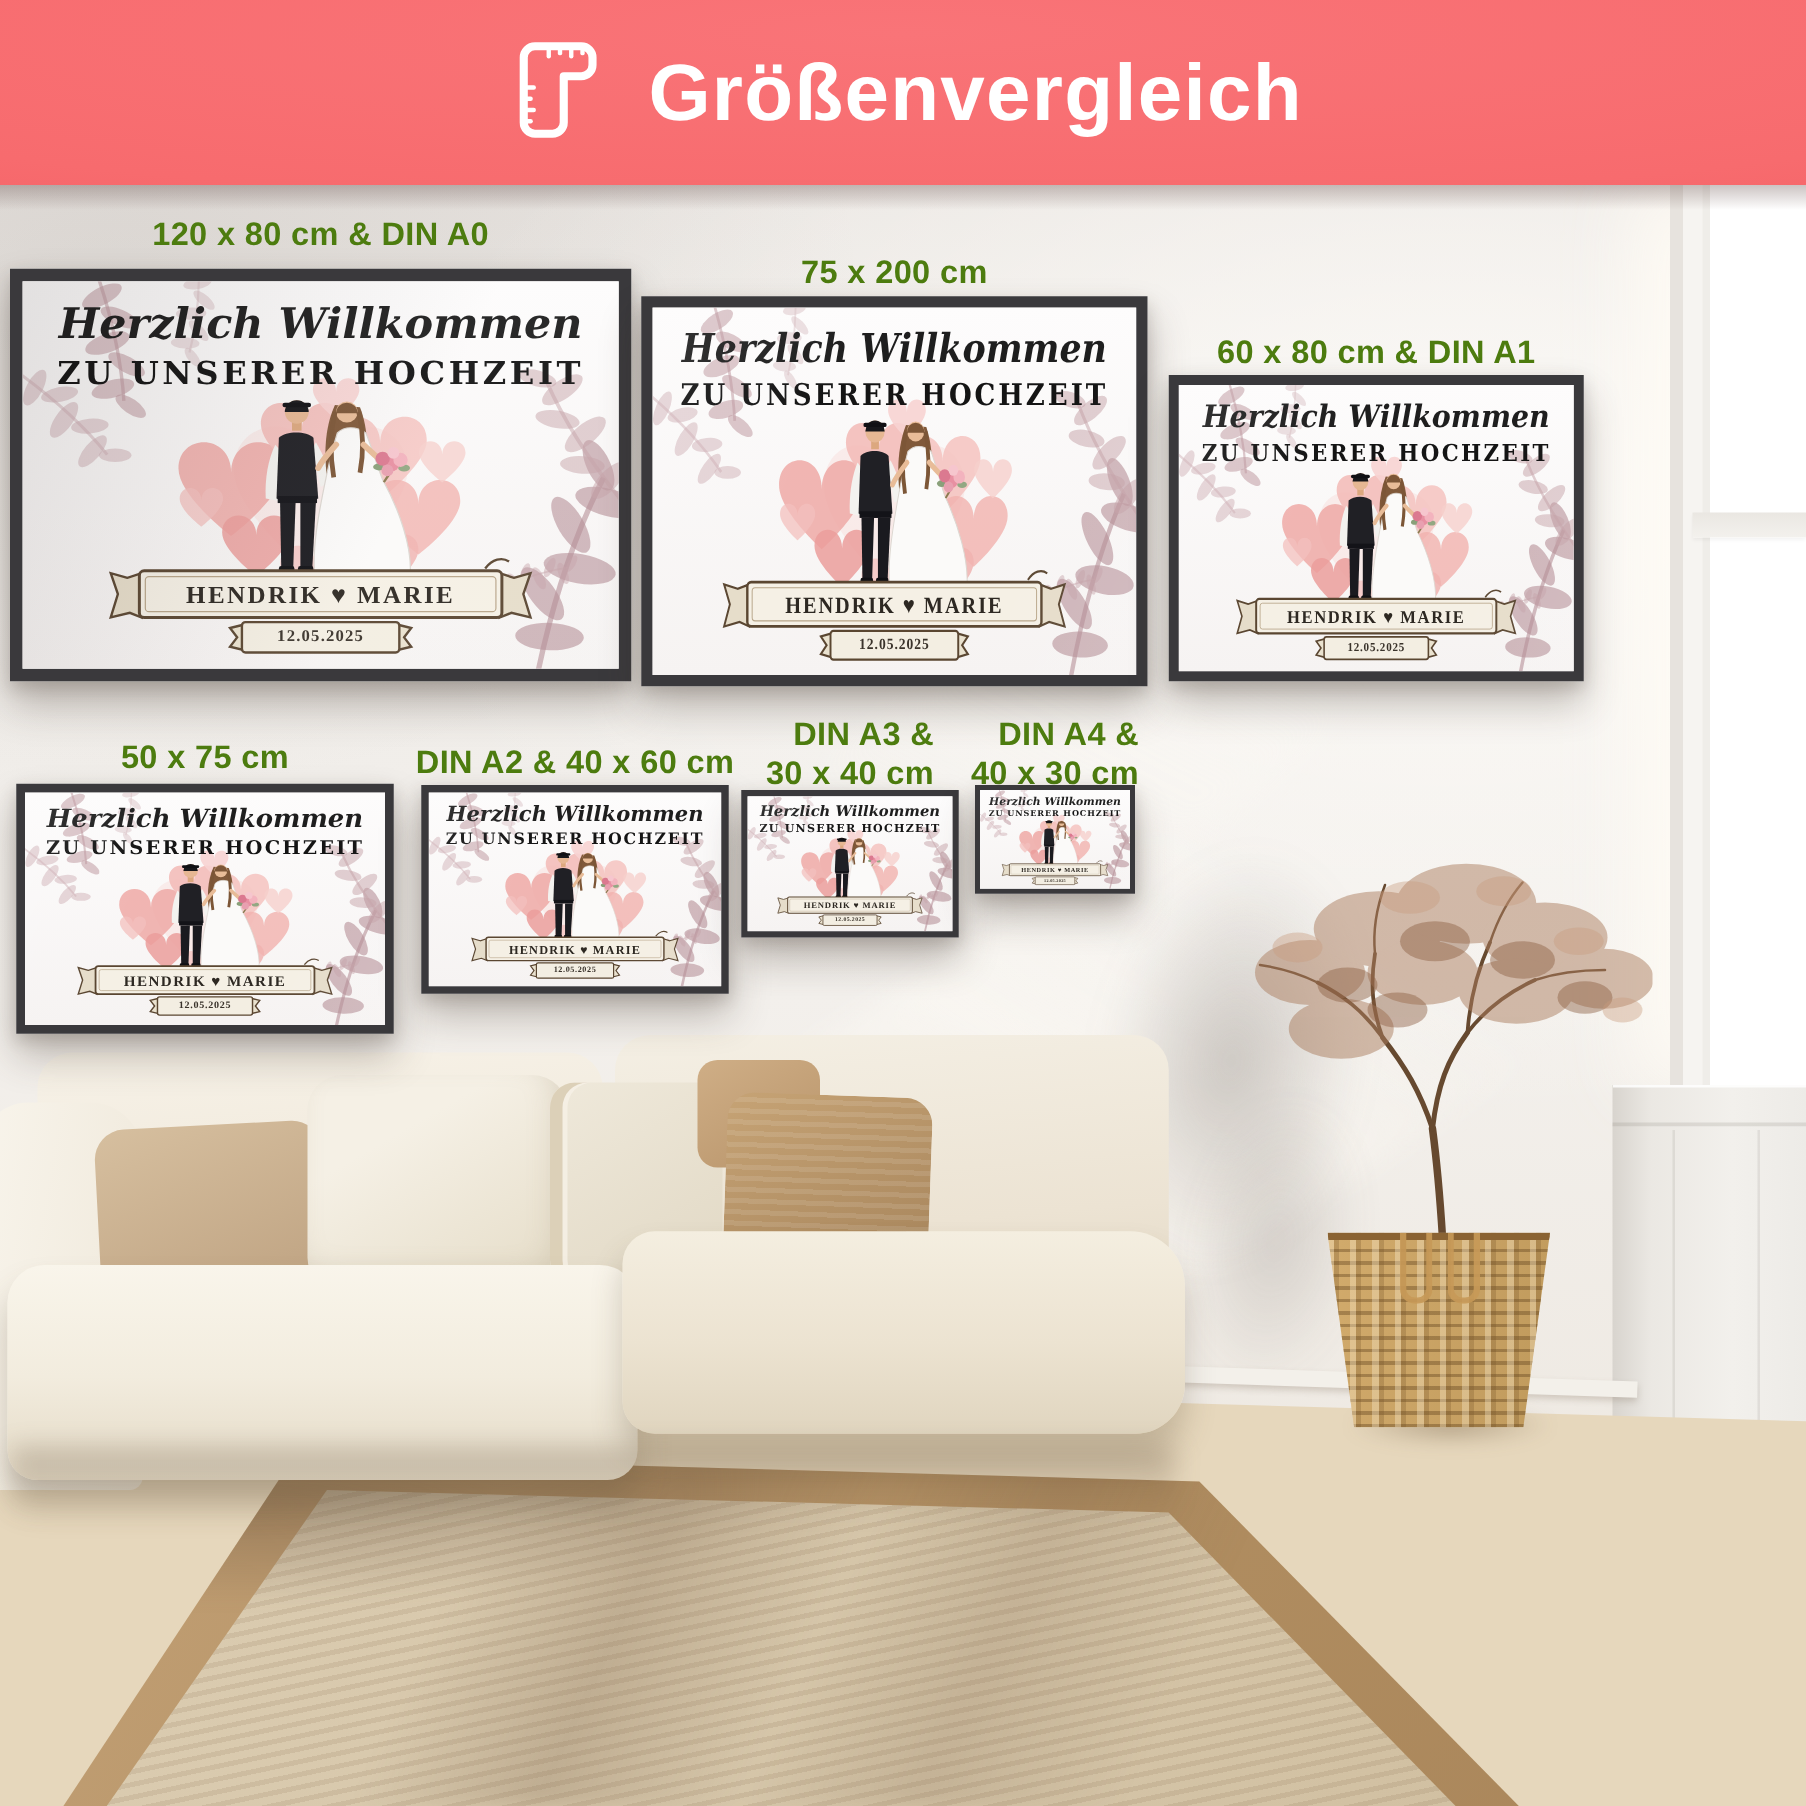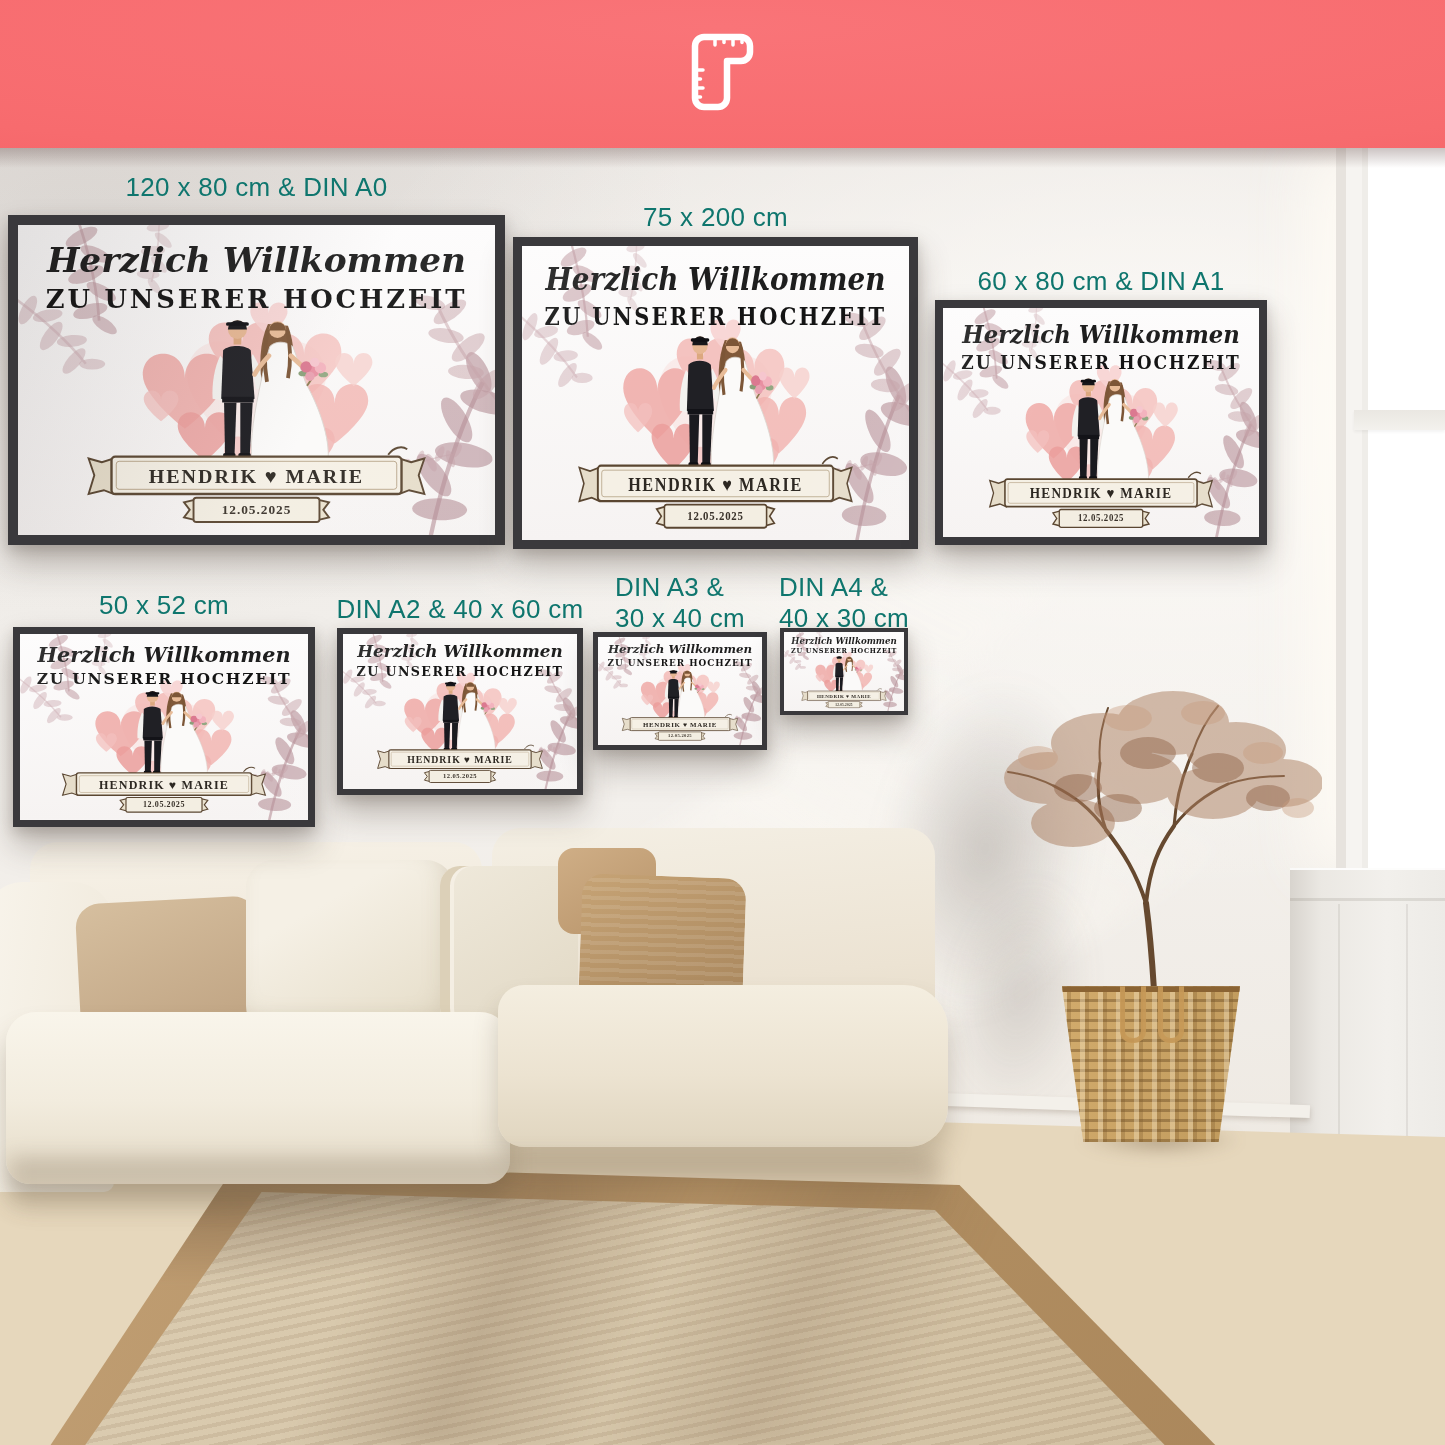--- a/index.html
+++ b/index.html
@@ -93,22 +93,22 @@
      repeating-linear-gradient(90deg, rgba(255,242,214,.35) 0 5px, rgba(118,84,40,.28) 5px 9px, rgba(0,0,0,0) 9px 18px),
      repeating-linear-gradient(0deg, rgba(92,62,26,.38) 0 3px, rgba(0,0,0,0) 3px 10px),
      linear-gradient(100deg,#d2ab6c,#c09a5c);}
   .basket::before,.basket::after{content:"";position:absolute;top:8px;width:16px;height:52px;border:5px solid #c79a58;border-top:none;border-radius:0 0 12px 12px;opacity:.9;}
   .basket::before{left:58px;}.basket::after{left:96px;}
   .basket-shadow{position:absolute;z-index:2;left:1050px;top:1118px;width:220px;height:44px;border-radius:50%;
     background:radial-gradient(50% 50% at 50% 50%, rgba(90,66,38,.38), rgba(90,66,38,0) 75%);filter:blur(7px);}
 
   
   .poster{position:absolute;z-index:4;}
-  .poster-label{position:absolute;top:0;left:50%;transform:translateX(-50%);text-align:left;color:#0f766e;
-    font-size:26px;line-height:1.2;font-weight:400;letter-spacing:.3px;}
+  .poster-label{position:absolute;top:0;left:50%;transform:translateX(-50%);text-align:right;color:#4d7c0f;
+    font-size:26px;line-height:1.2;font-weight:700;letter-spacing:.3px;}
   .poster-label div{white-space:nowrap;}
   .poster-frame{position:absolute;left:0;width:100%;box-sizing:border-box;border-style:solid;border-color:#3a393c;background:#f8f6f5;overflow:hidden;
     box-shadow:0 18px 30px rgba(70,58,50,.32), 0 5px 12px rgba(70,58,50,.2), inset 0 0 0 1px rgba(255,255,255,.06);}
   .poster-art{position:absolute;left:0;top:0;width:500px;height:332px;transform-origin:0 0;overflow:hidden;
     background:linear-gradient(180deg,#fdfcfc,#f6f3f2);}
   .art-svg{position:absolute;inset:0;width:100%;height:100%;}
   .art-script{position:absolute;top:16px;left:0;width:100%;text-align:center;
     font-family:"DejaVu Serif",serif;font-style:italic;font-weight:600;font-size:36px;color:#1e1e1e;}
   .art-caps{position:absolute;top:64px;left:0;width:100%;text-align:center;
     font-family:"DejaVu Serif",serif;font-weight:700;font-size:27px;letter-spacing:3px;color:#141414;}
@@ -234,20 +234,21 @@
         <path d="M36,9 V17"></path>
           <path d="M45,9 V14.5"></path>
           <path d="M54,9 V17"></path>
           <path d="M63,9 V14.5"></path>
         <path d="M16,42 H24"></path>
           <path d="M16,51 H21.5"></path>
           <path d="M16,60 H24"></path>
           <path d="M16,69 H21.5"></path>
       </g>
     </svg>
+    <div class="header-title">Größenvergleich</div>
   </div>
   <div class="header-shadow"></div>
 
   <div id="posters-layer">
       <div class="poster p1">
     <div class="poster-label">
           <div>120 x 80 cm &amp; DIN A0</div>
         </div>
     <div class="poster-frame">
       <div class="poster-art">
@@ -480,21 +481,21 @@
         </svg>
         <div class="art-script">Herzlich Willkommen</div>
         <div class="art-caps">ZU UNSERER HOCHZEIT</div>
         <div class="art-names">HENDRIK ♥ MARIE</div>
         <div class="art-date">12.05.2025</div>
       </div>
     </div>
   </div>
       <div class="poster p4">
     <div class="poster-label">
-          <div>50 x 52 cm</div>
+          <div>50 x 75 cm</div>
         </div>
     <div class="poster-frame">
       <div class="poster-art">
         <svg class="art-svg" viewBox="0 0 500 332" preserveAspectRatio="none">
           <g>
             <use href="#branchP" transform="translate(62,-8) scale(1.15)" color="rgba(190,152,158,0.55)"></use>
             <use href="#branchP" transform="translate(-4,78) rotate(-35) scale(1.05)" color="rgba(205,174,179,0.5)"></use>
             <use href="#branchP" transform="translate(148,-12) rotate(18) scale(0.75)" color="rgba(213,186,190,0.45)"></use>
             <use href="#branchP" transform="translate(432,336) rotate(-150) scale(1.8)" color="rgba(178,138,146,0.6)"></use>
             <use href="#branchP" transform="translate(504,190) rotate(160) scale(1.25)" color="rgba(196,160,166,0.5)"></use>

